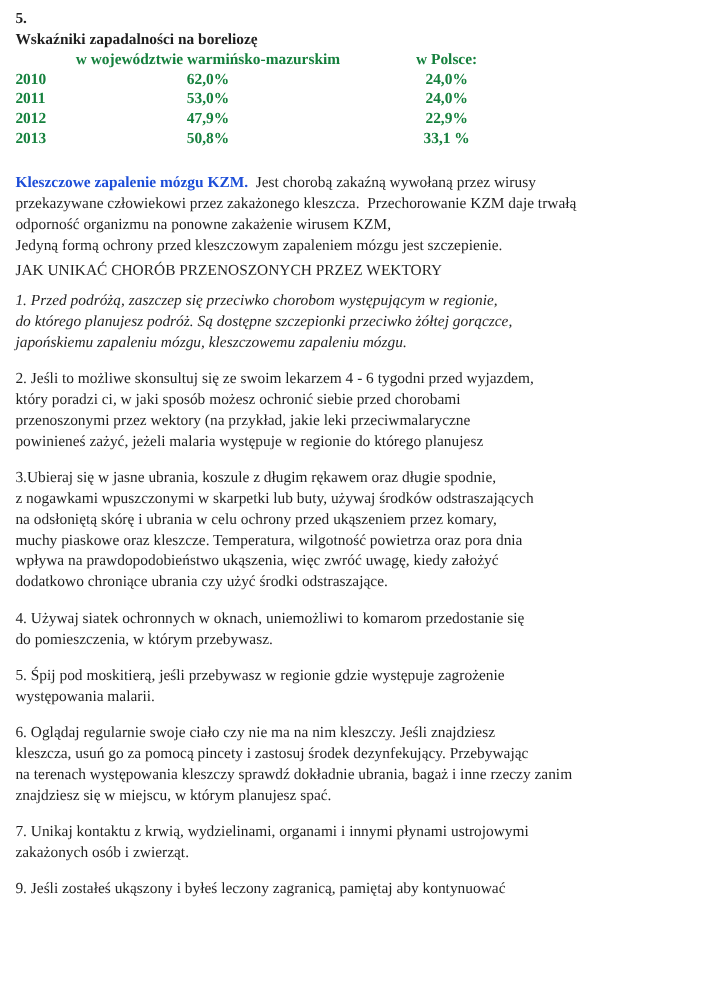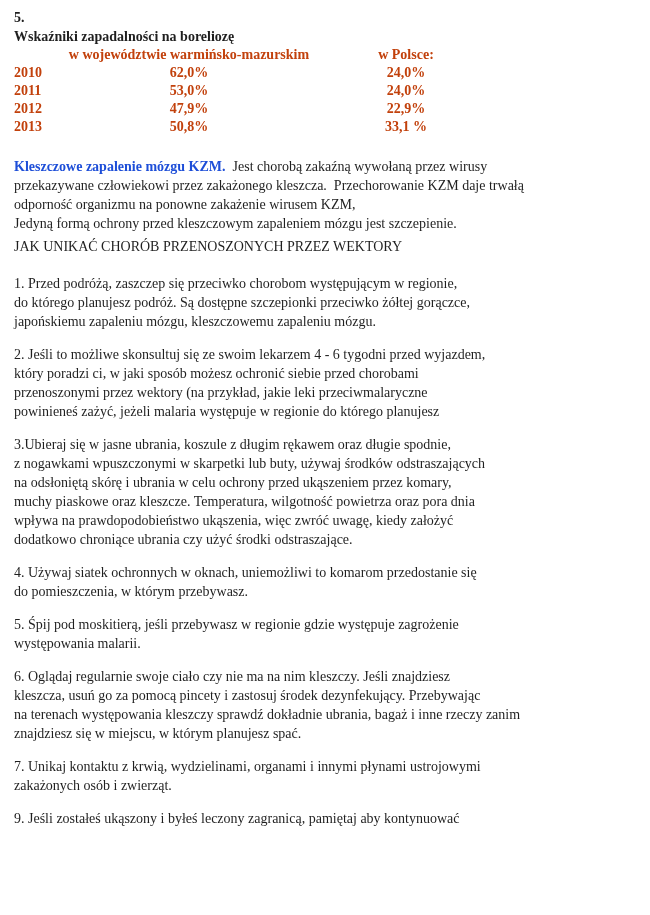--- a/index.html
+++ b/index.html
@@ -25,21 +25,21 @@
   }
   .table-title {
     font-weight: bold;
     line-height: 19px;
   }
   .inc-table { margin: 0; }
   .tbl-row {
     display: flex;
     line-height: 18px;
     font-weight: bold;
-    color: #c2410c;
+    color: #15803d;
   }
   .col-year   { width: 50px; text-align: left; }
   .col-region { width: 250px; text-align: center; }
   .col-poland { width: 184px; text-align: center; }
   .kzm-paragraph {
     margin: 21px 0 0 0;
     white-space: pre-line;
   }
   .kzm-lead { font-weight: bold; color: #1d4ed8; }
   .avoid-heading {
@@ -47,21 +47,21 @@
     line-height: 19px;
     font-family: Liberation Serif, serif;
   }
   .avoid-intro {
     line-height: 19px;
   }
   .tip {
     margin: 14px 0 0 0;
     white-space: pre-line;
   }
-  .tip.first { margin-top: 18px; }
+  .tip.first { margin-top: 8px; font-style: italic; }
   p { margin: 0; }
 </style>
 </head>
 <body>
 
 <div class="page">
 
   <div class="section-number">5.</div>
 
   <div class="table-title">Wskaźniki zapadalności na boreliozę</div>

